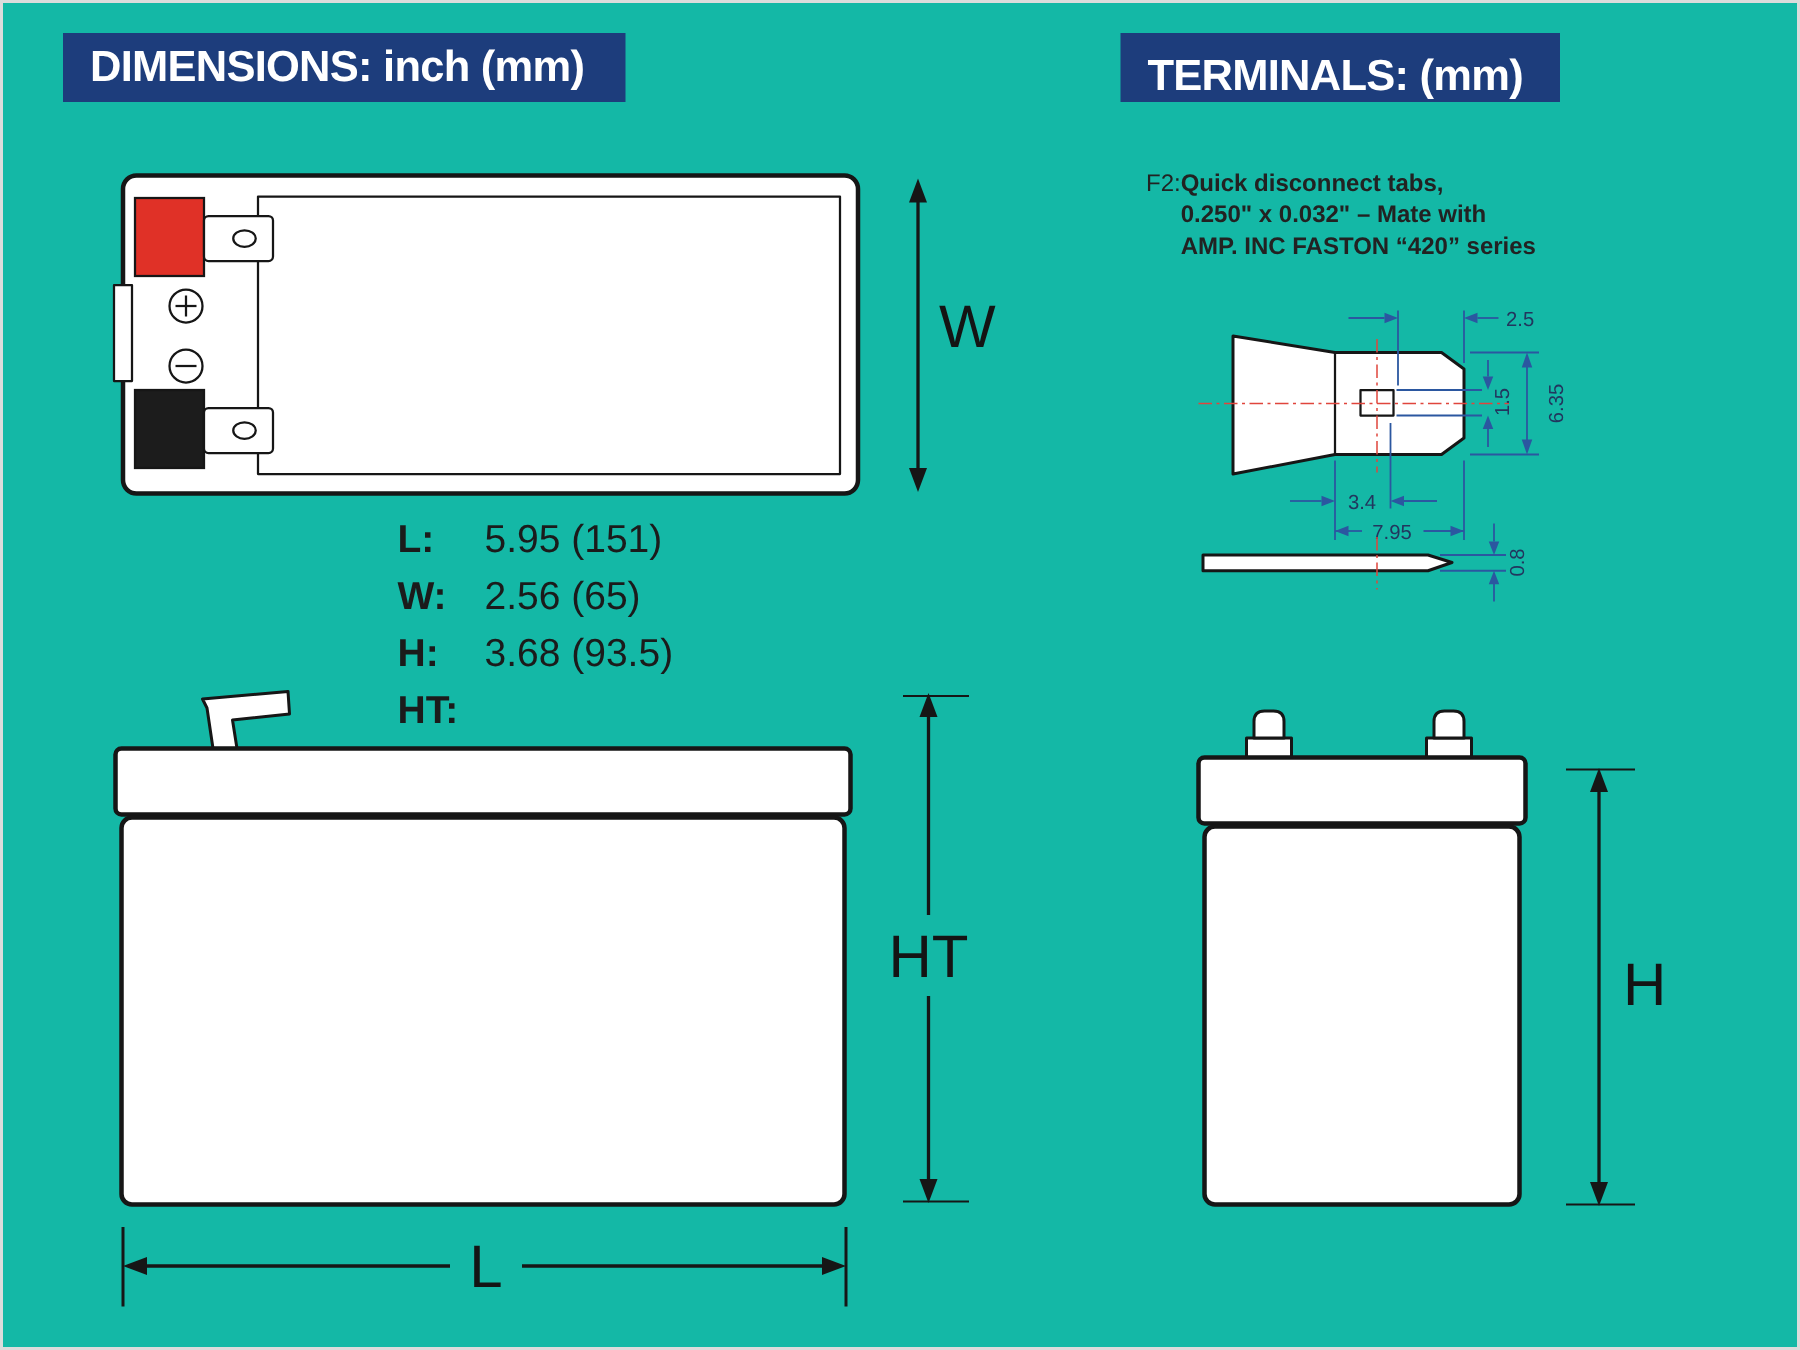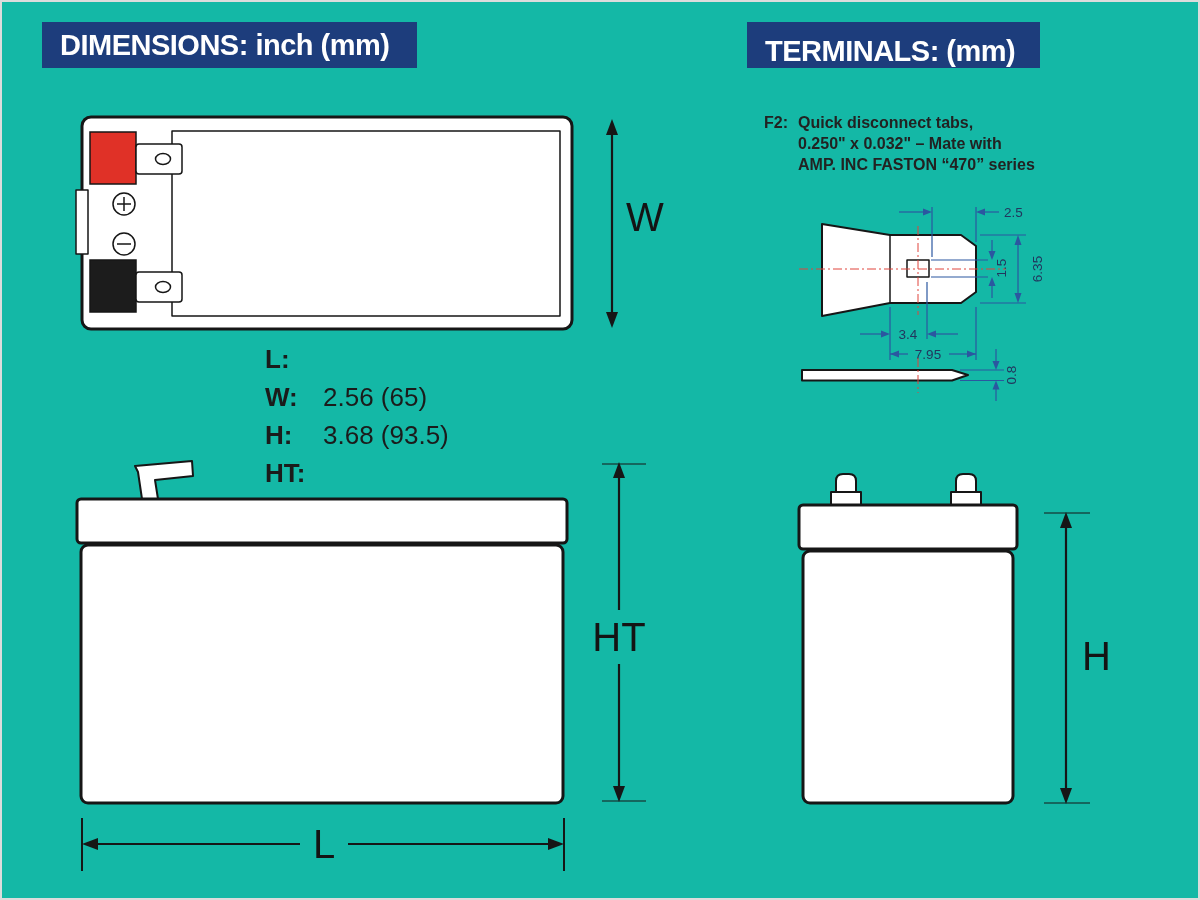--- a/index.html
+++ b/index.html
@@ -12,21 +12,21 @@
   body{background:#fff;font-family:"Liberation Sans",sans-serif;}
   .page{position:relative;width:1200px;height:900px;background:#14b8a6;border:2px solid #dcdcdc;overflow:hidden;}
   .hdr{position:absolute;top:20px;height:46px;background:var(--header_bg);color:var(--header_text);
        display:flex;align-items:center;padding-left:18px;font-weight:700;font-size:29px;letter-spacing:-0.5px;}
   .hdr-left{left:40px;width:375px;}
   .hdr-right{left:745px;width:293px;align-items:flex-end;}
   .spec-list{position:absolute;left:263px;top:338px;font-size:26px;color:#1b1b1b;}
   .spec-row{display:grid;grid-template-columns:58px auto;line-height:38px;}
   .spec-label{font-weight:700;}
   .f2-note{position:absolute;left:762px;top:110px;width:310px;font-size:16px;line-height:21px;color:#222;display:flex;}
-  .f2-label{font-weight:700;margin-right:10px;}
+  .f2-label{font-weight:400;}
   .f2-lines span{display:block;font-weight:bold;}
   svg{position:absolute;left:0;top:0;}
   .ln{fill:none;stroke:var(--line_black);stroke-width:3;stroke-linejoin:round;}
   .ln-med{fill:none;stroke:var(--line_black);stroke-width:2;stroke-linejoin:round;}
   .ln-thin{fill:none;stroke:var(--line_black);stroke-width:1.5;stroke-linejoin:round;}
   .fw{fill:#fff;}
   .t-red{fill:var(--terminal_red);stroke:var(--line_black);stroke-width:1.5;}
   .t-black{fill:var(--terminal_black);stroke:var(--line_black);stroke-width:1.5;}
   .arr-line{stroke:var(--line_black);stroke-width:2.2;fill:none;}
   .ah{fill:var(--line_black);stroke:none;}
@@ -46,40 +46,41 @@
   <div class="hdr hdr-left">
     <span>DIMENSIONS: inch (mm)</span>
   </div>
   <div class="hdr hdr-right">
     <span>TERMINALS: (mm)</span>
   </div>
 
   <div class="spec-list">
     <div class="spec-row">
       <span class="spec-label">L:</span>
+      <span class="spec-value">5.95 (151)</span>
     </div>
     <div class="spec-row">
       <span class="spec-label">W:</span>
       <span class="spec-value">2.56 (65)</span>
     </div>
     <div class="spec-row">
       <span class="spec-label">H:</span>
       <span class="spec-value">3.68 (93.5)</span>
     </div>
     <div class="spec-row">
       <span class="spec-label">HT:</span>
     </div>
   </div>
 
   <div class="f2-note">
     <span class="f2-label">F2:</span>
     <span class="f2-lines">
       <span>Quick disconnect tabs,</span>
       <span>0.250" x 0.032" – Mate with</span>
-      <span>AMP. INC FASTON “470” series</span>
+      <span>AMP. INC FASTON “420” series</span>
     </span>
   </div>
 
   <svg width="1200" height="900" viewBox="0 0 1200 900">
 
     <g>
       <rect x="80" y="115" width="490" height="212" rx="9" class="ln fw"></rect>
       <rect x="170" y="129" width="388" height="185" class="ln-thin fw"></rect>
       <rect x="74" y="188" width="12" height="64" class="ln-thin fw"></rect>
       <rect x="88" y="130" width="46" height="52" class="t-red"></rect>

